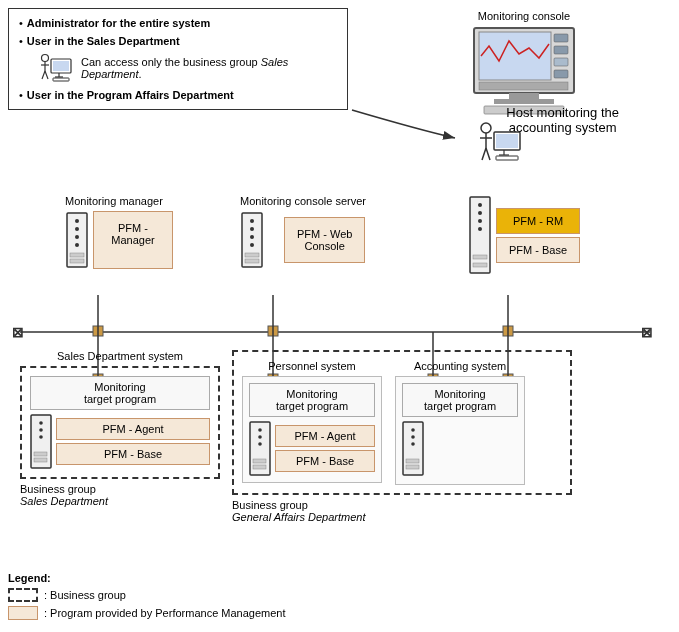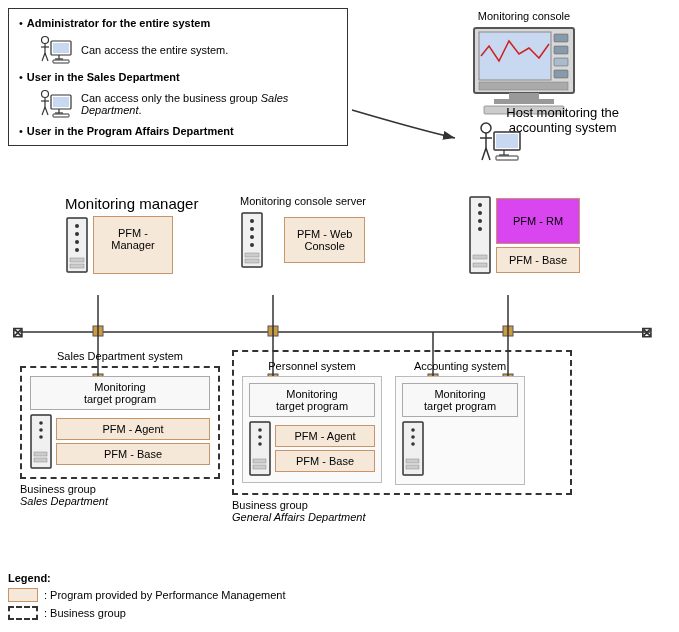--- a/index.html
+++ b/index.html
@@ -86,38 +86,20 @@
 <body>
 
 <div class="info-box">
   <div class="info-item">
     <span class="info-bullet">•</span>
     <div style="display:flex; align-items:flex-start; flex:1;">
       <div class="info-text">
         <div class="title">Administrator for the entire system</div>
       </div>
     </div>
-  </div>
-  <div style="display:flex; align-items:center; margin-bottom:6px; margin-left:10px;">
-    <svg class="person-icon" viewBox="0 0 36 30">
-
-      <circle cx="8" cy="5" r="3.5" fill="none" stroke="#333" stroke-width="1.2"></circle>
-      <line x1="8" y1="8.5" x2="8" y2="18" stroke="#333" stroke-width="1.2"></line>
-      <line x1="4" y1="12" x2="12" y2="12" stroke="#333" stroke-width="1.2"></line>
-      <line x1="8" y1="18" x2="5" y2="26" stroke="#333" stroke-width="1.2"></line>
-      <line x1="8" y1="18" x2="11" y2="26" stroke="#333" stroke-width="1.2"></line>
-
-      <rect x="14" y="6" width="20" height="14" rx="1" fill="none" stroke="#333" stroke-width="1.2"></rect>
-      <rect x="16" y="8" width="16" height="10" fill="#c8d8f0"></rect>
-      <line x1="22" y1="20" x2="22" y2="24" stroke="#333" stroke-width="1.2"></line>
-      <line x1="18" y1="24" x2="26" y2="24" stroke="#333" stroke-width="1.2"></line>
-
-      <rect x="16" y="25" width="16" height="3" rx="0.5" fill="none" stroke="#333" stroke-width="1"></rect>
-    </svg>
-    <span>Can access the entire system.</span>
   </div>
 
   <div class="info-item">
     <span class="info-bullet">•</span>
     <div class="info-text">
       <div class="title">User in the Sales Department</div>
     </div>
   </div>
   <div style="display:flex; align-items:center; margin-bottom:6px; margin-left:10px;">
     <svg class="person-icon" viewBox="0 0 36 30">
@@ -220,21 +202,21 @@
   <line x1="273" y1="295" x2="273" y2="332" stroke="#333" stroke-width="1.5"></line>
   <line x1="508" y1="295" x2="508" y2="332" stroke="#333" stroke-width="1.5"></line>
 
   <line x1="98" y1="332" x2="98" y2="380" stroke="#333" stroke-width="1.5"></line>
   <line x1="273" y1="332" x2="273" y2="380" stroke="#333" stroke-width="1.5"></line>
   <line x1="433" y1="332" x2="433" y2="380" stroke="#333" stroke-width="1.5"></line>
   <line x1="508" y1="332" x2="508" y2="380" stroke="#333" stroke-width="1.5"></line>
 </svg>
 
 <div style="position:absolute; top:195px; left:65px;">
-  <div style="font-size:15px; text-align:left; margin-bottom:4px;">Monitoring manager</div>
+  <div style="font-size:11px; text-align:left; margin-bottom:4px;">Monitoring manager</div>
   <div style="display:flex; gap:4px;">
 
     <svg width="24" height="58" viewBox="0 0 24 58">
       <rect x="2" y="2" width="20" height="54" rx="1" fill="#f0f0f0" stroke="#333" stroke-width="1.5"></rect>
       <circle cx="12" cy="10" r="2" fill="#333"></circle>
       <circle cx="12" cy="18" r="2" fill="#333"></circle>
       <circle cx="12" cy="26" r="2" fill="#333"></circle>
       <circle cx="12" cy="34" r="2" fill="#333"></circle>
       <rect x="5" y="42" width="14" height="4" fill="#ccc" stroke="#888" stroke-width="0.5"></rect>
       <rect x="5" y="48" width="14" height="4" fill="#ccc" stroke="#888" stroke-width="0.5"></rect>
@@ -268,21 +250,21 @@
     <svg width="24" height="80" viewBox="0 0 24 80">
       <rect x="2" y="2" width="20" height="76" rx="1" fill="#f0f0f0" stroke="#333" stroke-width="1.5"></rect>
       <circle cx="12" cy="10" r="2" fill="#333"></circle>
       <circle cx="12" cy="18" r="2" fill="#333"></circle>
       <circle cx="12" cy="26" r="2" fill="#333"></circle>
       <circle cx="12" cy="34" r="2" fill="#333"></circle>
       <rect x="5" y="60" width="14" height="4" fill="#ccc" stroke="#888" stroke-width="0.5"></rect>
       <rect x="5" y="68" width="14" height="4" fill="#ccc" stroke="#888" stroke-width="0.5"></rect>
     </svg>
     <div style="display:flex; flex-direction:column; gap:3px;">
-      <div style="border:1.5px solid #c8956b; background:#d946ef; padding:16px 12px; text-align:center; font-size:11px; min-width:80px;">PFM - RM</div>
+      <div style="border:1.5px solid #c8956b; background:#eab308; padding:6px 12px; text-align:center; font-size:11px; min-width:80px;">PFM - RM</div>
       <div style="border:1.5px solid #c8956b; background:#f5e8d8; padding:6px 12px; text-align:center; font-size:11px; min-width:80px;">PFM - Base</div>
     </div>
   </div>
 </div>
 
 <div style="position:absolute; top:350px; left:20px; width:200px;">
   <div style="font-size:11px; text-align:center; margin-bottom:4px;">Sales Department system</div>
   <div style="border:2px dashed #333; padding:8px; display:flex; flex-direction:column; gap:4px;">
     <div style="border:1px solid #aaa; background:#f8f8f8; padding:4px 8px; text-align:center; font-size:11px;">Monitoring<br>target program</div>
     <div style="display:flex; align-items:center; gap:4px;">
@@ -341,20 +323,20 @@
         </svg>
       </div>
     </div>
   </div>
   <div style="font-size:11px; margin-top:4px;">Business group<br><em>General Affairs Department</em></div>
 </div>
 
 <div class="legend">
   <div class="legend-title">Legend:</div>
   <div class="legend-item">
+    <div class="legend-box-bg"></div>
+    <span>: Business group</span>
+  </div>
+  <div class="legend-item">
     <div class="legend-box-pfm"></div>
     <span>: Program provided by Performance Management</span>
   </div>
-  <div class="legend-item">
-    <div class="legend-box-bg"></div>
-    <span>: Business group</span>
-  </div>
 </div>
 
 </body></html>

